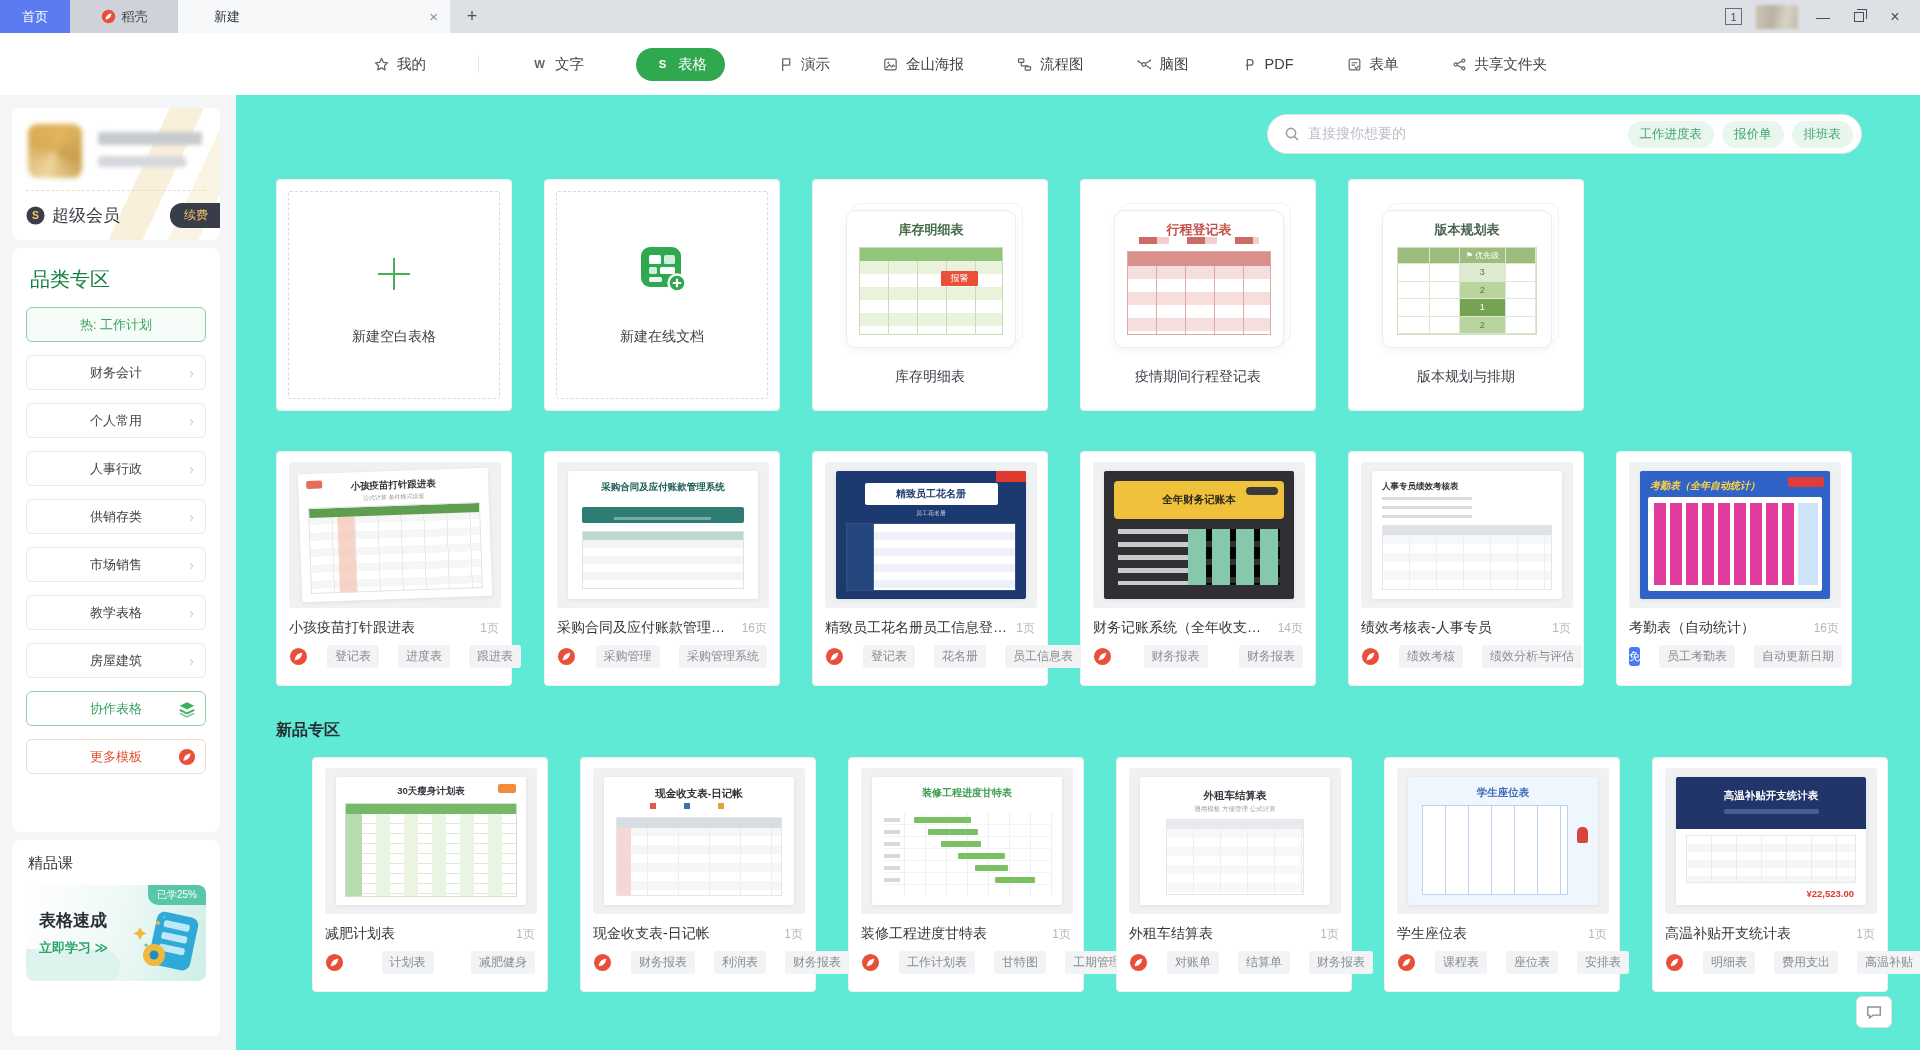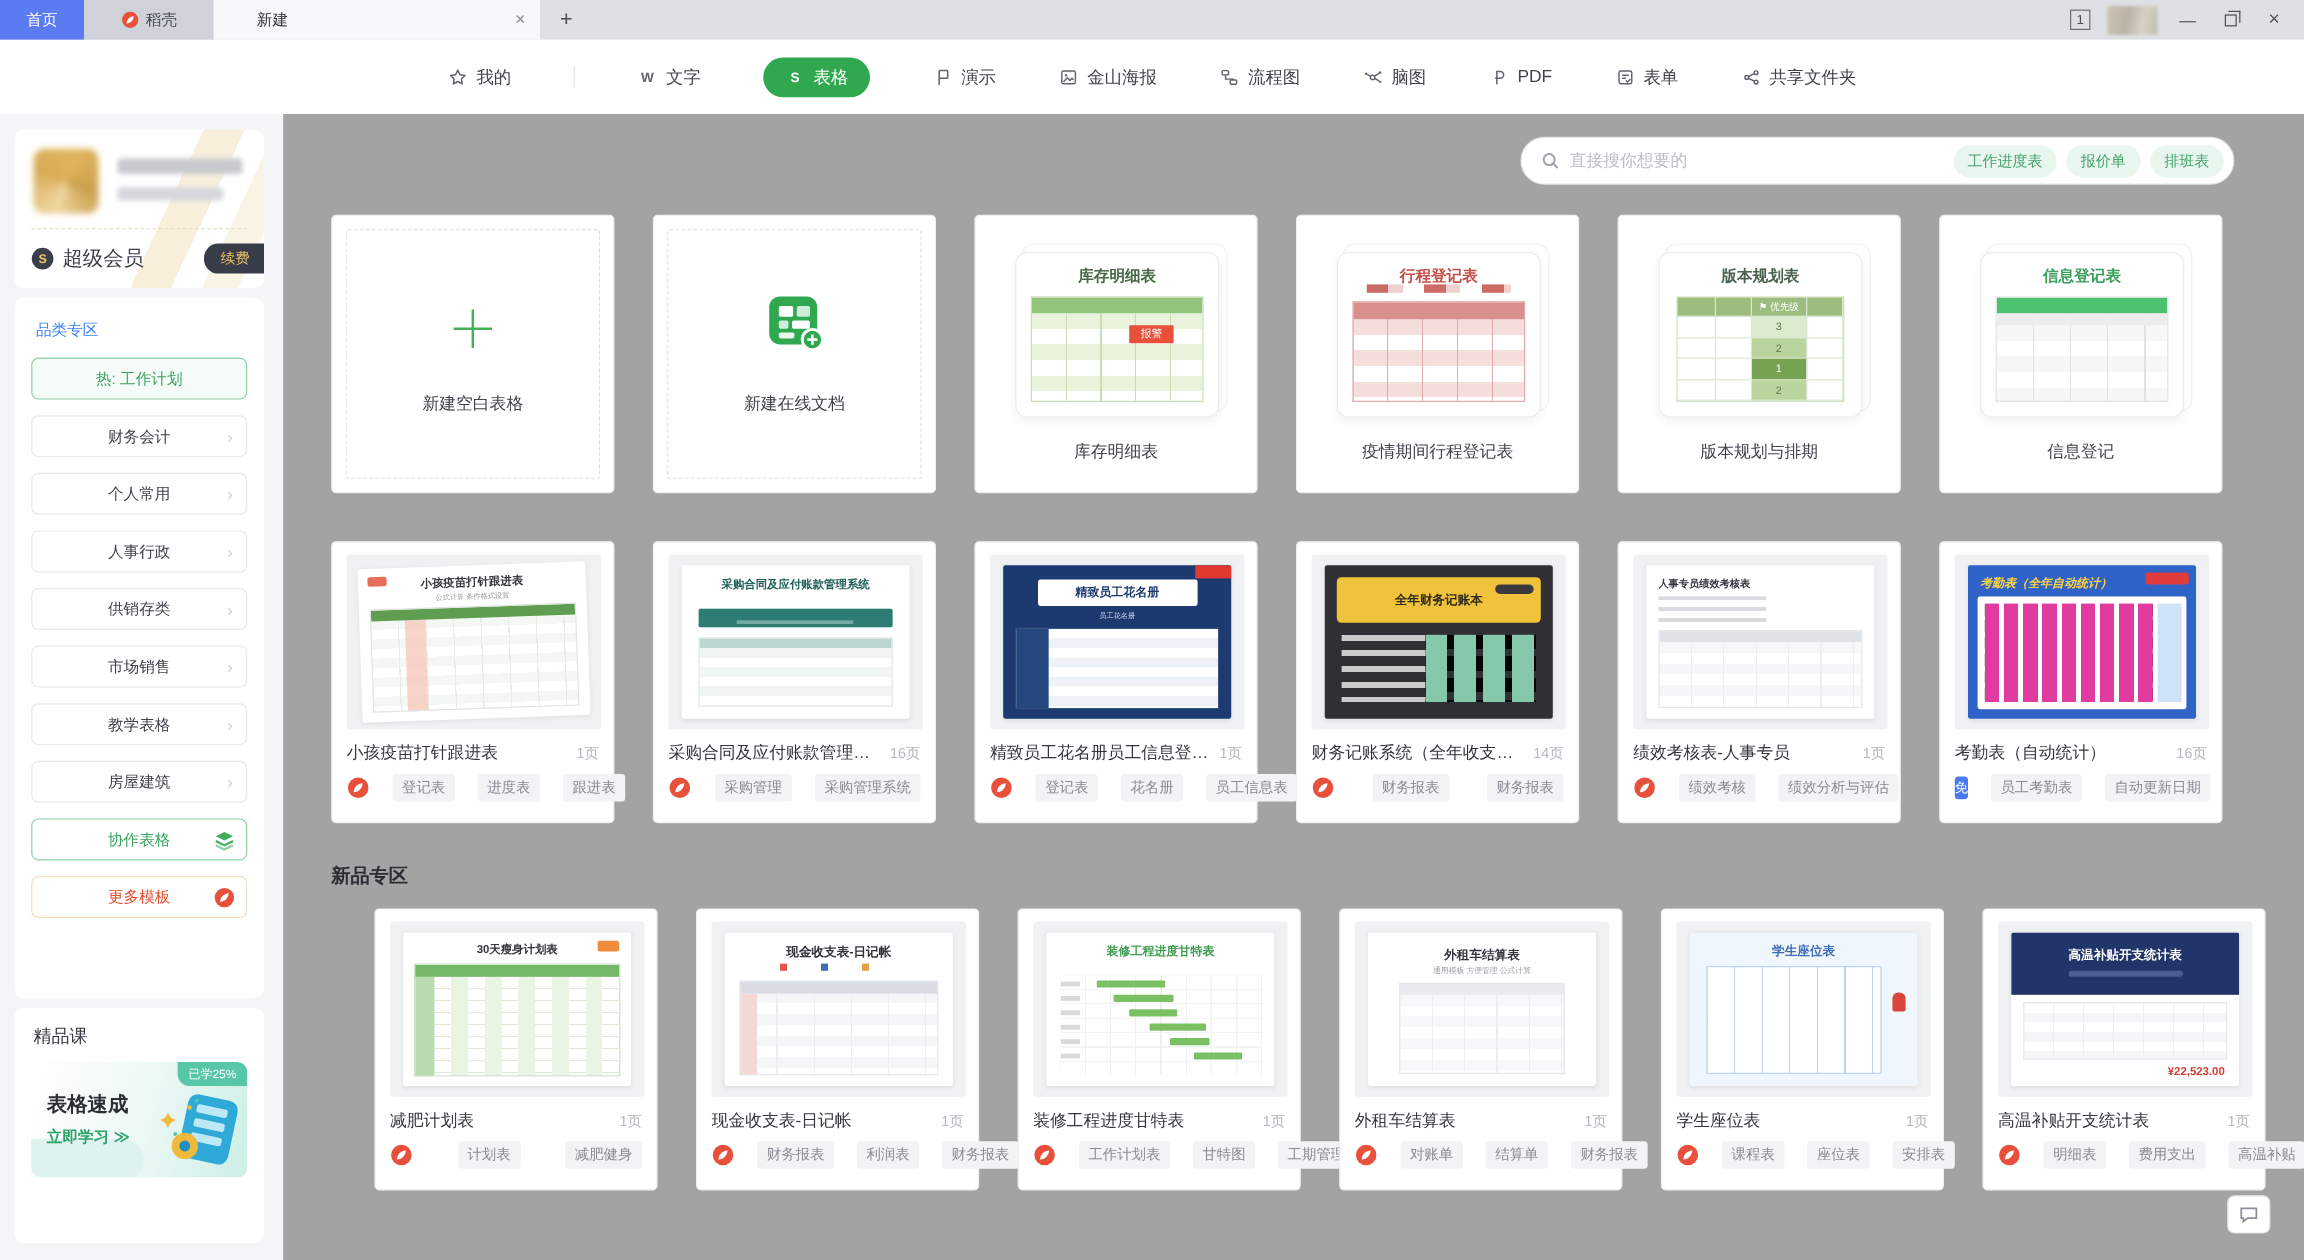--- a/index.html
+++ b/index.html
@@ -39,40 +39,40 @@
   .nameline{position:absolute;border-radius:3px;background:#c6c9ce;filter:blur(2px);}
   .nl1{left:86px;top:24px;width:104px;height:13px;}
   .nl2{left:86px;top:48px;width:88px;height:11px;background:#d4d7db;}
   .p-divider{position:absolute;left:14px;right:14px;top:82px;border-top:1px dashed #e7dfc9;}
   .member-row{position:absolute;left:14px;right:0;top:92px;height:30px;display:flex;align-items:center;gap:7px;}
   .member-row .m-ic{width:19px;height:19px;}
   .member-label{font-size:17px;color:#3c4046;}
   .renew-btn{margin-left:auto;background:#383d49;color:#f0c368;font-size:12px;padding:4px 12px 4px 14px;border-radius:12px 0 0 12px;cursor:pointer;}
 
   .catpanel{top:153px;height:584px;padding:16px 14px 10px;}
-  .cat-title{font-size:13px;color:#3b82f6;margin:2px 0 14px 4px;}
+  .cat-title{font-size:20px;color:#15803d;margin:2px 0 14px 4px;}
   .cat-btn{position:relative;height:35px;border:1px solid #e8e9eb;border-radius:6px;display:flex;align-items:center;justify-content:center;font-size:13px;color:#3f434a;margin-bottom:13px;cursor:pointer;background:#fff;}
   .cat-btn .chev{position:absolute;right:11px;color:#c9ccd1;font-size:14px;}
   .cat-btn.hot{border-color:#8ed0a5;color:#3aa361;background:#f5fbf7;}
   .cat-btn.collab{border-color:#8ed0a5;color:#3aa361;}
   .cat-btn.more{border-color:#f3ddc7;color:#e2502f;}
   .cat-btn .side-ic{position:absolute;right:9px;width:18px;height:18px;}
   .cat-btn .side-ic svg{width:18px;height:18px;}
 
   .coursepanel{top:745px;height:196px;padding:14px;}
   .course-title{font-size:15px;color:#33363c;margin:0 0 12px 2px;}
   .banner{position:relative;height:96px;border-radius:8px;overflow:hidden;background:linear-gradient(105deg,#ffffff 0%,#eef9f6 50%,#cdeee6 100%);cursor:pointer;}
   .banner-badge{position:absolute;right:0;top:0;background:#57c6a9;color:#fff;font-size:10px;padding:3px 9px;border-radius:0 8px 0 10px;}
   .banner-title{position:absolute;left:13px;top:24px;font-size:17px;font-weight:bold;color:#2b2e34;}
   .banner-cta{position:absolute;left:13px;top:54px;font-size:13px;font-weight:bold;color:#2aa56a;}
   .banner-art{position:absolute;right:4px;top:18px;width:74px;height:74px;}
   .cloud{position:absolute;left:-26px;bottom:-4px;width:120px;height:36px;border-radius:20px;background:#dff3ee;}
 
   
-  .main{position:absolute;left:236px;top:95px;right:0;bottom:0;background:#a3a3a3;}
+  .main{position:absolute;left:236px;top:95px;right:0;bottom:0;background:#5eead4;}
   .searchbar{position:absolute;left:1031px;top:19px;width:595px;height:40px;border:1px solid #e2e3e6;border-radius:21px;display:flex;align-items:center;padding:0 8px 0 16px;gap:8px;background:#fff;}
   .searchbar .mag{width:16px;height:16px;flex:0 0 auto;}
   .search-ph{flex:1;font-size:14px;color:#b9bec6;}
   .hot-tag{background:#e9f6ee;color:#43a56f;font-size:12.5px;padding:5px 12px;border-radius:14px;cursor:pointer;white-space:nowrap;}
 
   .cards-row{position:absolute;left:40px;display:flex;gap:32px;}
   .row1{top:84px;}
   .row2{top:356px;}
   .row3{top:662px;margin-left:36px;}
   .section-head{position:absolute;left:40px;top:625px;font-size:16px;font-weight:bold;color:#2a2d33;}
@@ -552,29 +552,20 @@
                 <div class="fv-cell"></div>
                 <div class="fv-cell"></div>
                 <div class="fv-cell" style="background: rgb(185, 212, 156);">2</div>
                 <div class="fv-cell"></div>
               </div>
             </div>
           </div>
         </div>
         <div class="f-label">版本规划与排期</div>
       </div>
-      <div class="card r1 t-info">
-        <div class="thumb-stack">
-          <div class="sheet">
-            <div class="fi-title">信息登记表</div>
-            <div class="fi-table"></div>
-          </div>
-        </div>
-        <div class="f-label">信息登记</div>
-      </div>
     </div>
   <div class="cards-row row2" id="row2">
       <div class="card tpl">
         <div class="thumbwrap">
           <div class="th th-vaccine">
             <div class="v-logo"></div>
             <div class="tt">小孩疫苗打针跟进表</div>
             <div class="ts">公式计算  条件格式设置</div>
             <div class="v-table"></div>
           </div>

